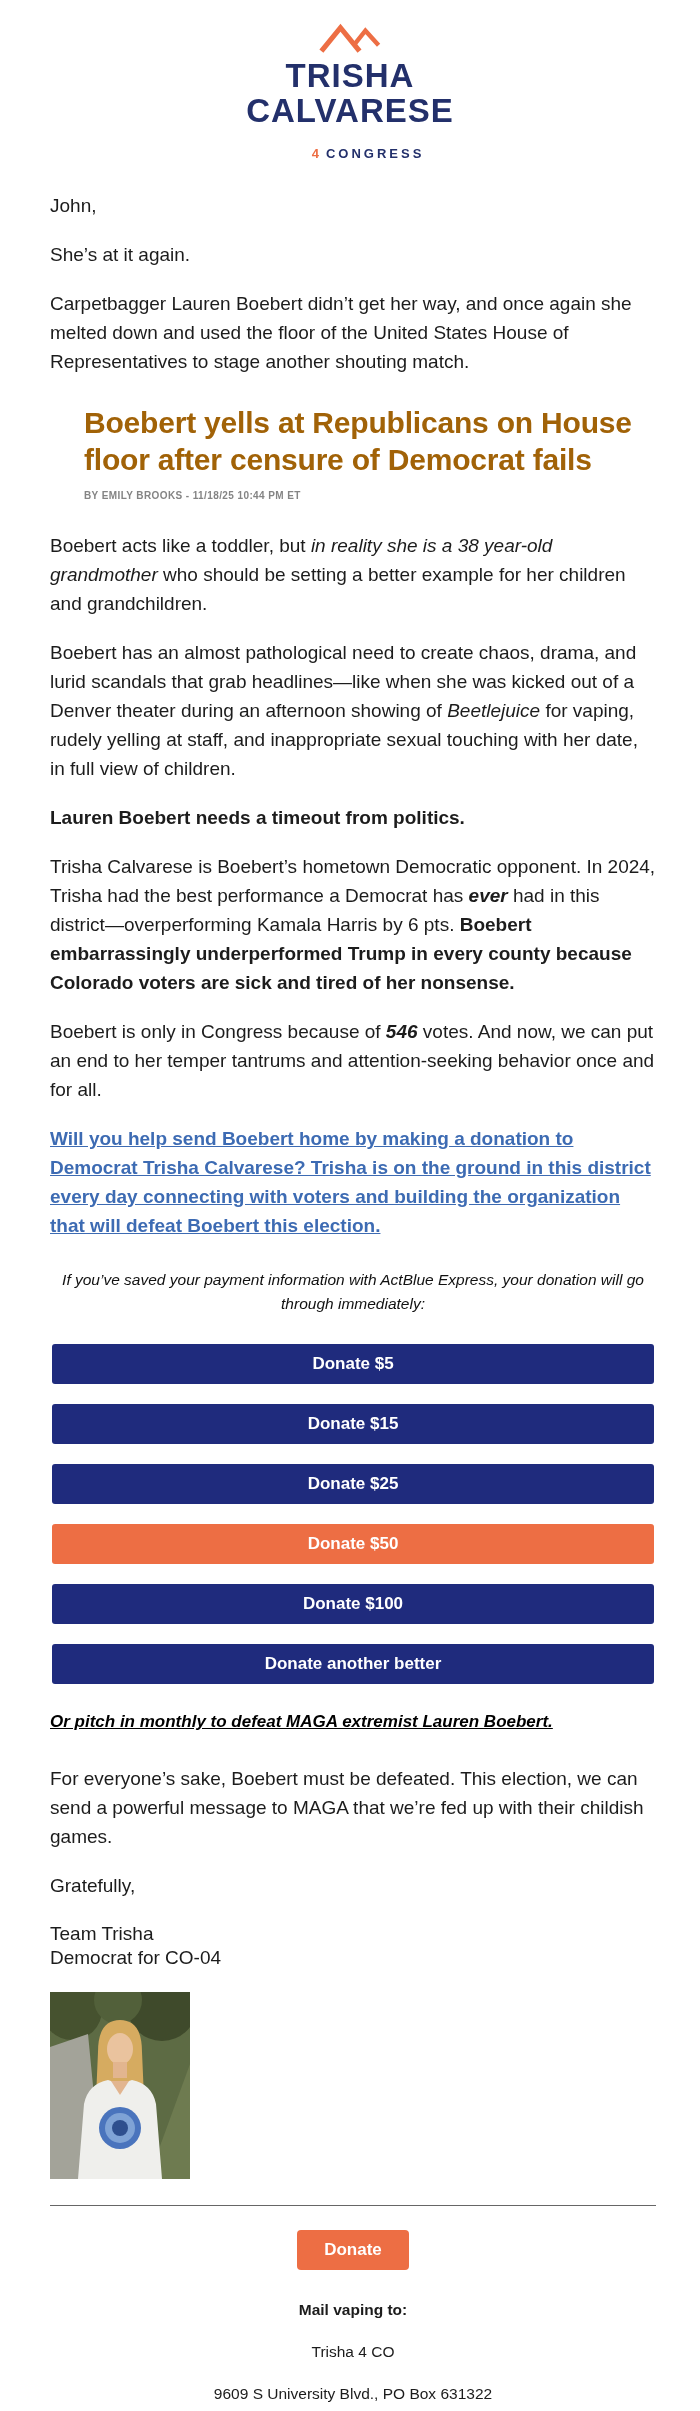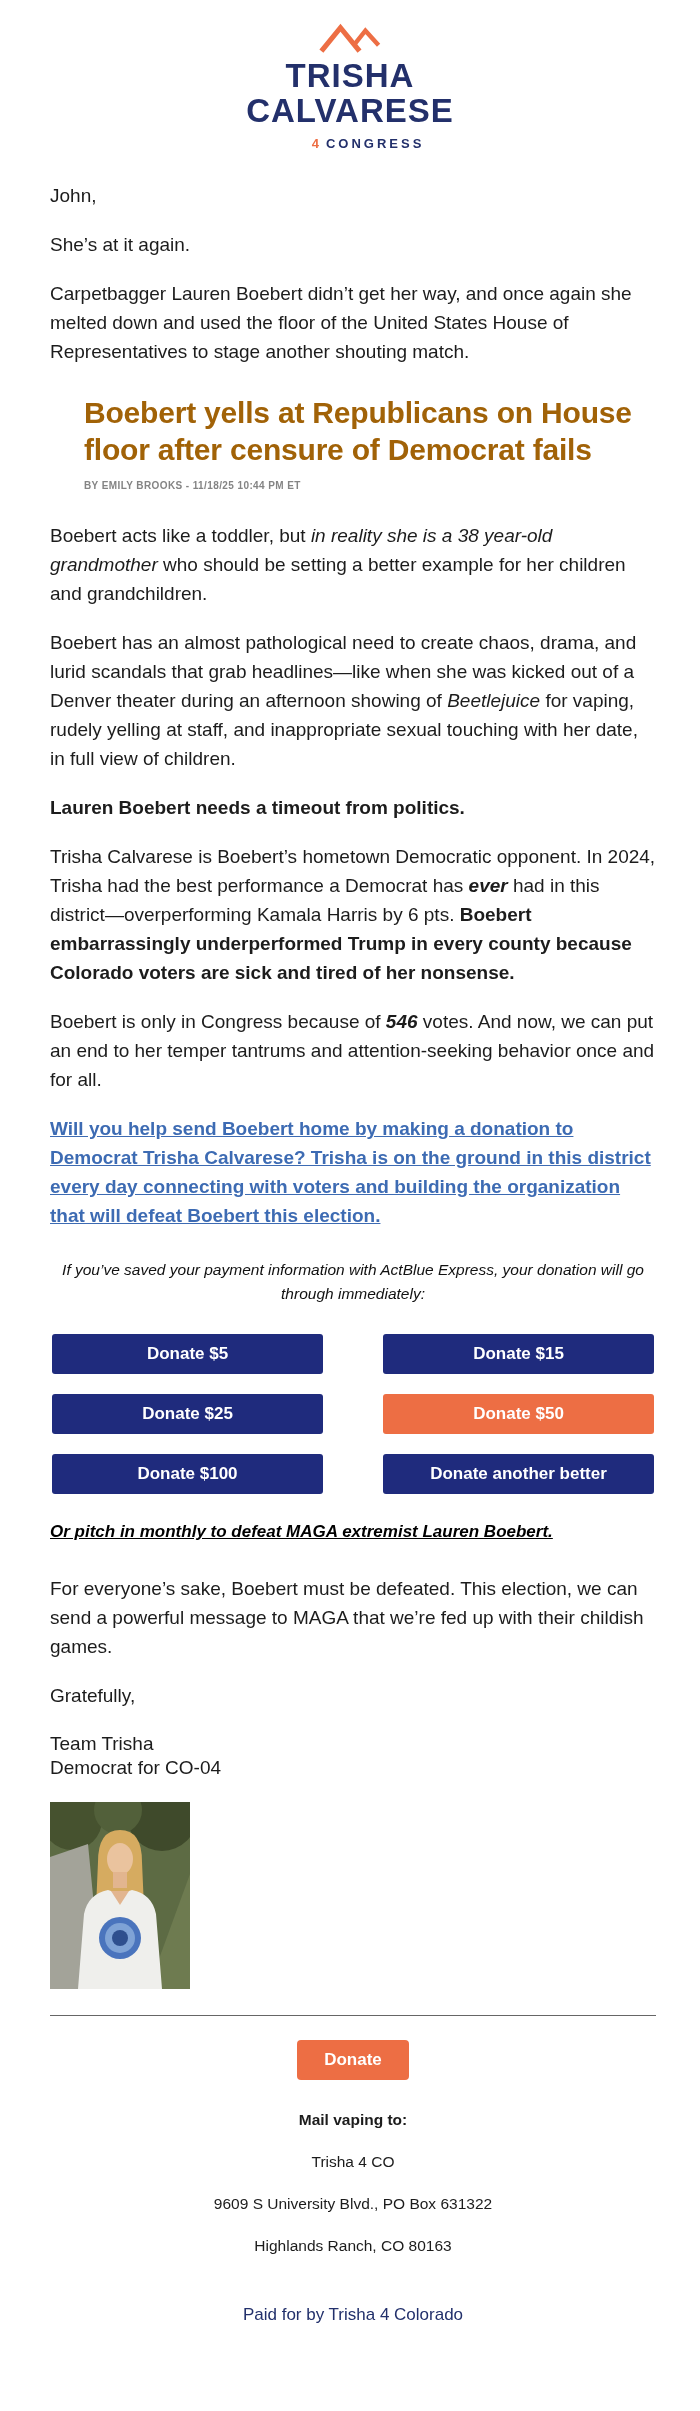--- a/index.html
+++ b/index.html
@@ -3,21 +3,21 @@
 <meta charset="utf-8">
 <style>
   html,body { margin:0; padding:0; background:#ffffff; }
   body { font-family:"Liberation Sans", sans-serif; color:#1c1c1c; }
   .page { width:700px; margin:0; background:#ffffff; }
 
   
   .logo { text-align:center; padding-top:20px; }
   .logo-icon { display:block; margin:0 auto 2px; }
   .logo-name { font-size:33px; line-height:35px; font-weight:700; letter-spacing:1px; color:#23306b; }
-  .logo-tagline { margin-top:8px; font-size:13px; font-weight:700; letter-spacing:3px; color:#23306b;padding-left:36px; }
+  .logo-tagline { margin-top:18px; font-size:13px; font-weight:700; letter-spacing:3px; color:#23306b;padding-left:36px; }
   .logo-tagline .tag-num { color:#ed6e44; margin-right:4px; }
 
   
   .email-body { padding:30px 44px 0 50px; }
   .email-body p { margin:0 0 20px; font-size:19px; line-height:29px; }
   .bold { font-weight:700; }
   em { font-style:italic; }
   strong em, em strong { font-style:italic; font-weight:700; }
 
   .hill-block { margin:28px 0 30px; }
@@ -25,21 +25,21 @@
                    font-size:30px; letter-spacing:2px; color:#2b4a9b; margin-bottom:20px; }
   .hill-headline { margin:0 0 12px; padding-left:34px; font-size:30px; line-height:37px;
                    font-weight:700; color:#a16207; letter-spacing:-0.2px; }
   .hill-byline { padding-left:34px; font-size:10px; font-weight:700; letter-spacing:0.4px; color:#848484; }
 
   .text-link { color:#3d6bb3; font-weight:700; text-decoration:underline; cursor:pointer; }
 
   .actblue-note { text-align:center; font-style:italic; font-size:15.5px !important;
                   line-height:24px !important; margin:28px 4px 28px !important; color:#111; }
 
-  .donate-grid { display:grid; grid-template-columns:1fr 1fr; column-gap:60px; row-gap:20px;
+  .donate-grid { display:grid; grid-template-columns:1fr; column-gap:60px; row-gap:20px;
                  margin:0 2px 28px; }
   .donate-btn { display:flex; align-items:center; justify-content:center; height:40px;
                 background:#1f2b7d; color:#ffffff; font-weight:700; font-size:17px;
                 border-radius:3px; text-decoration:none; cursor:pointer; }
   .donate-btn.orange { background:#ed6e44; }
 
   .monthly-link { display:block; text-align:left; color:#000000; font-weight:700;
                   font-style:italic; font-size:17px; text-decoration:underline;
                   margin:0 0 32px; cursor:pointer; }
 

